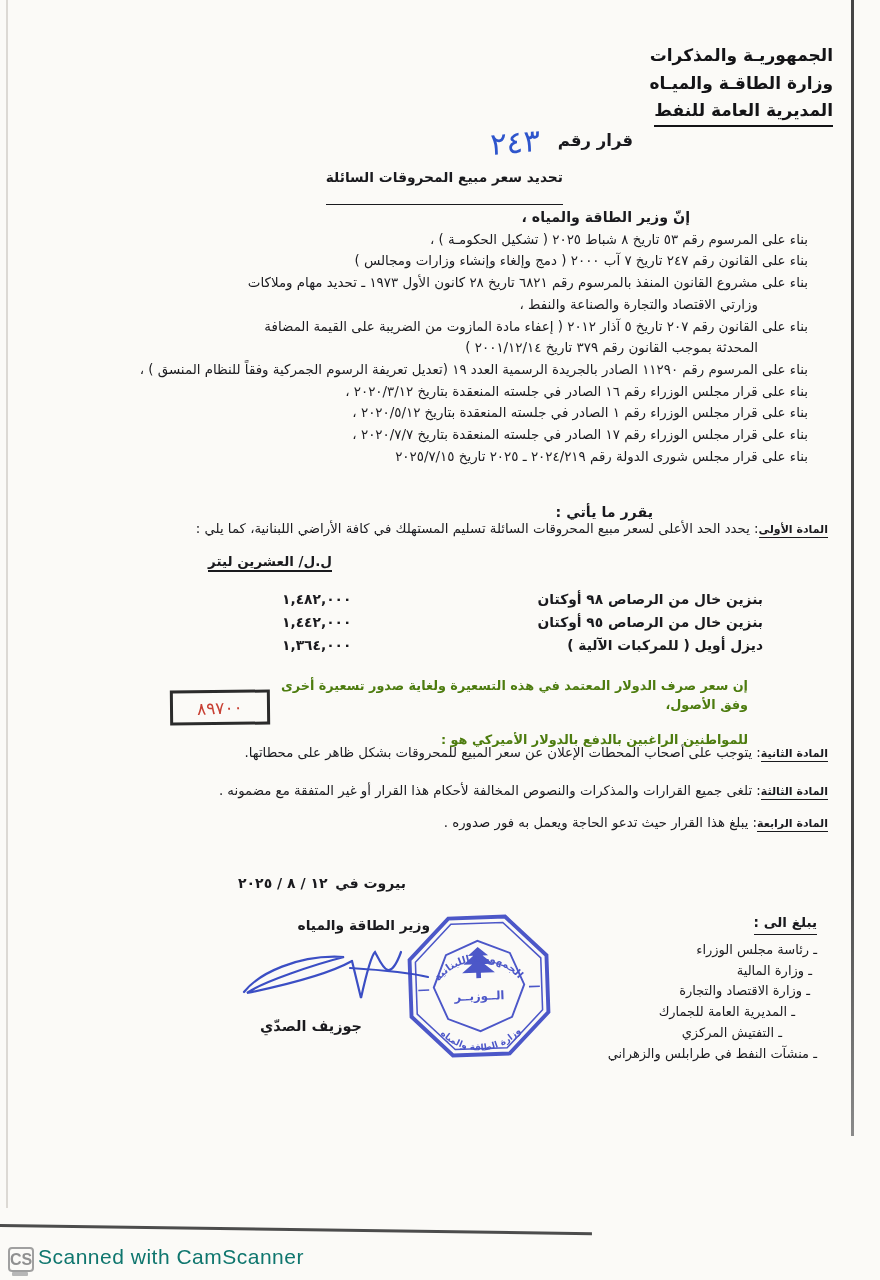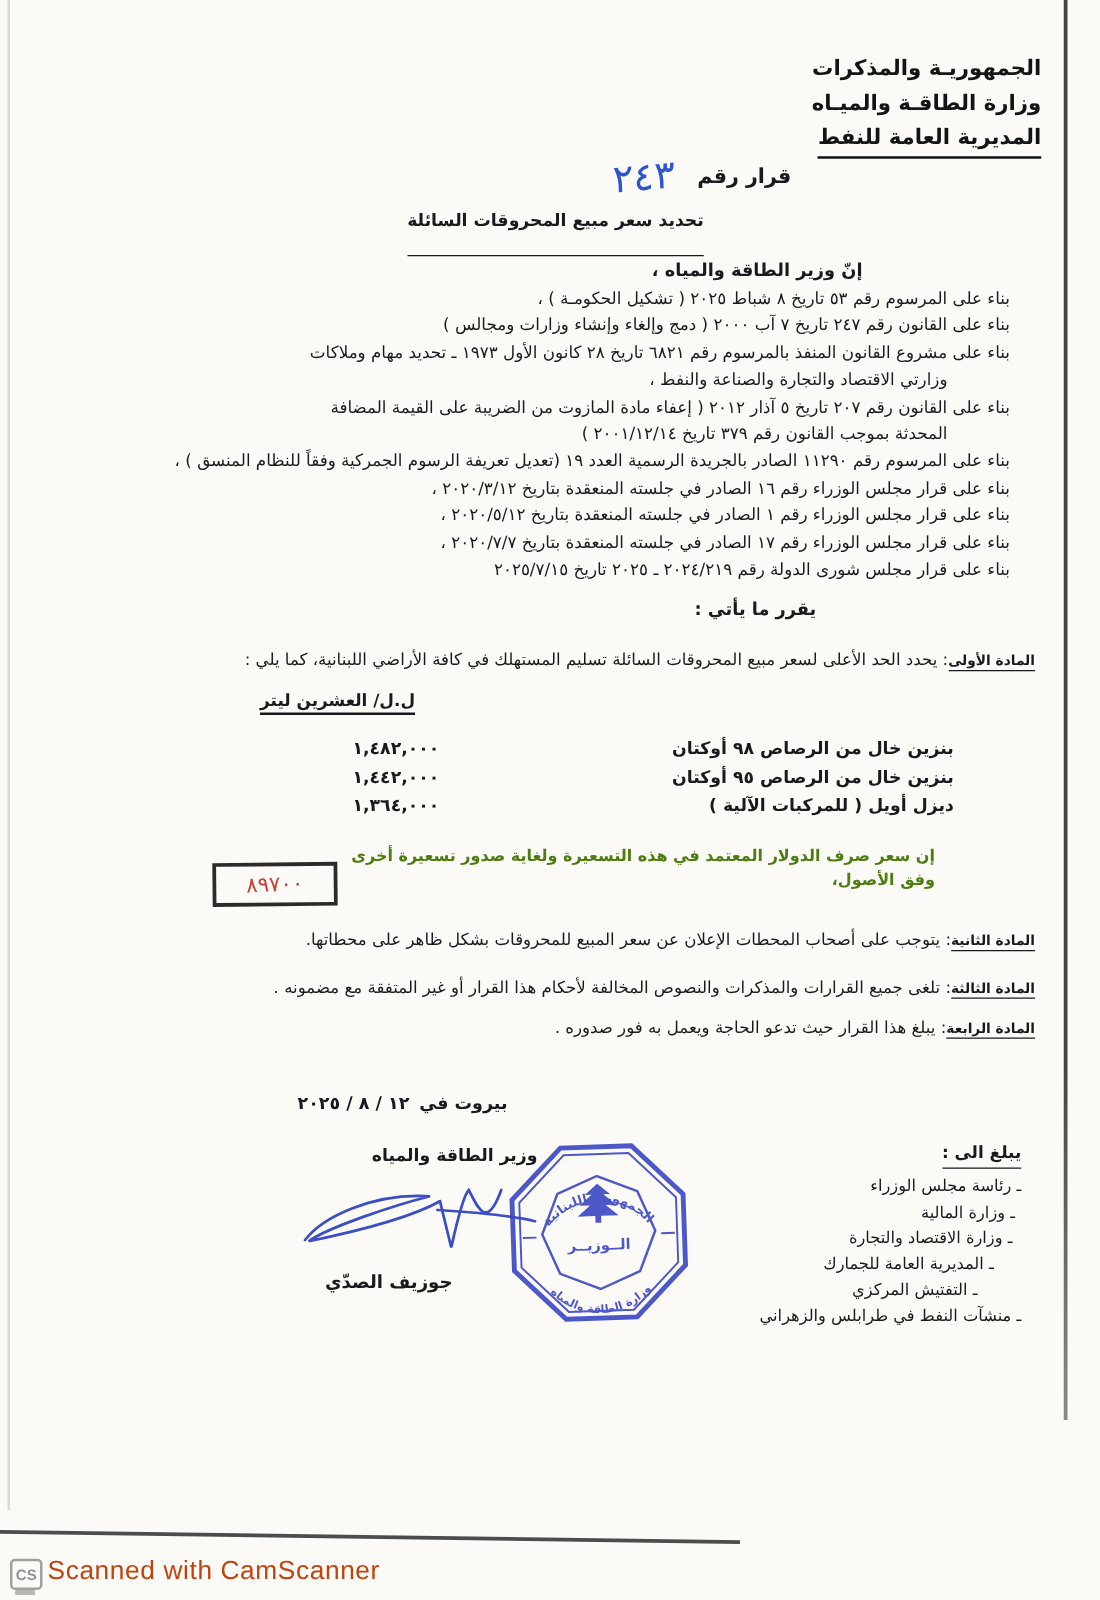--- a/index.html
+++ b/index.html
@@ -16,21 +16,21 @@
   
   .title-row{top:131px;right:247px;display:flex;gap:18px;align-items:flex-start;}
   .title-label{font-weight:bold;font-size:16.5px;}
   .title-number{color:#2e55cc;font-size:31px;line-height:1;transform:rotate(-5deg) skewX(-4deg);margin-top:-4px;}
   .subtitle{top:169px;right:317px;font-weight:bold;font-size:13.8px;border-bottom:1.8px solid #1a1a1e;padding-bottom:19px;}
   
   .preamble{top:207px;right:72px;width:745px;text-align:right;font-size:13.4px;line-height:21.7px;}
   .preamble .intro{font-weight:bold;font-size:14.2px;padding-left:0;padding-right:0;margin-right:0;}
   .preamble .intro{padding-right:118px;}
   .preamble .ind{padding-right:50px;}
-  .decree-intro{top:480px;right:227px;font-weight:bold;font-size:14.2px;margin-left:12px;}
+  .decree-intro{top:504px;right:227px;font-weight:bold;font-size:14.2px;margin-left:12px;}
   
   .article-line{right:52px;font-size:13.3px;}
   .art-label{font-weight:bold;font-size:11px;border-bottom:1.6px solid #1a1a1e;padding-bottom:1px;}
   #article1{top:521px;}
   #article2{top:745px;}
   #article3{top:783px;}
   #article4{top:815px;}
   .unit-header{top:553px;left:208px;font-weight:bold;font-size:13.5px;border-bottom:2px solid #1a1a1e;padding-bottom:1px;}
   
   .price-rows{top:591px;left:0;right:0;height:70px;}
@@ -50,24 +50,24 @@
   .stamp-svg{top:908px;left:401px;opacity:.9;transform:rotate(-2deg);}
   
   .distribution{top:912px;right:63px;text-align:right;font-size:13px;line-height:20.8px;}
   .dist-header{display:inline-block;font-weight:bold;font-size:13.5px;border-bottom:1.6px solid #1a1a1e;padding-bottom:1px;margin-bottom:5px;}
   .di-ind1{padding-left:0;padding-right:5px;}
   .di-ind2{padding-right:7px;}
   .di-ind3{padding-right:22px;}
   .di-ind4{padding-right:35px;}
   
   .footer-badge{left:8px;top:1247px;width:22px;height:21px;border:2px solid #a0a0a0;border-radius:4px;
-    display:flex;align-items:center;justify-content:center;color:#909090;font-weight:bold;font-size:12px;
+    display:flex;align-items:center;justify-content:center;color:#909090;font-weight:bold;font-size:16px;
     font-family:"Liberation Sans",sans-serif;direction:ltr;}
   .footer-badge-base{left:12px;top:1272px;width:16px;height:4px;background:#b7b7b7;border-radius:1px;}
-  .footer-text{left:38px;top:1245px;font-size:21px;color:#c2410c;font-family:"Liberation Sans",sans-serif;direction:ltr;letter-spacing:.5px;}
+  .footer-text{left:38px;top:1245px;font-size:21px;color:#0f766e;font-family:"Liberation Sans",sans-serif;direction:ltr;letter-spacing:.5px;}
 </style>
 </head>
 <body>
 
 <div class="page">
 
   <div class="abs edge-right"></div>
   <div class="abs edge-left"></div>
   <div class="abs diag-line"></div>
 
@@ -115,20 +115,21 @@
       <span class="price">١,٤٤٢,٠٠٠</span>
     </div>
     <div class="price-row">
       <span class="product">ديزل أويل ( للمركبات الآلية )</span>
       <span class="price">١,٣٦٤,٠٠٠</span>
     </div>
   </div>
 
   <div class="abs exchange-note">
     <div class="xl1">إن سعر صرف الدولار المعتمد في هذه التسعيرة ولغاية صدور تسعيرة أخرى وفق الأصول،</div>
+    <div>للمواطنين الراغبين بالدفع بالدولار الأميركي هو :</div>
   </div>
   <div class="abs rate-box">
     <span class="rate-digits">٨٩٧٠٠</span>
   </div>
 
   <div class="abs article-line" id="article2">
     <span class="art-label">المادة الثانية</span><span>: يتوجب على أصحاب المحطات الإعلان عن سعر المبيع للمحروقات بشكل ظاهر على محطاتها.</span>
   </div>
   <div class="abs article-line" id="article3">
     <span class="art-label">المادة الثالثة</span><span>: تلغى جميع القرارات والمذكرات والنصوص المخالفة لأحكام هذا القرار أو غير المتفقة مع مضمونه .</span>

